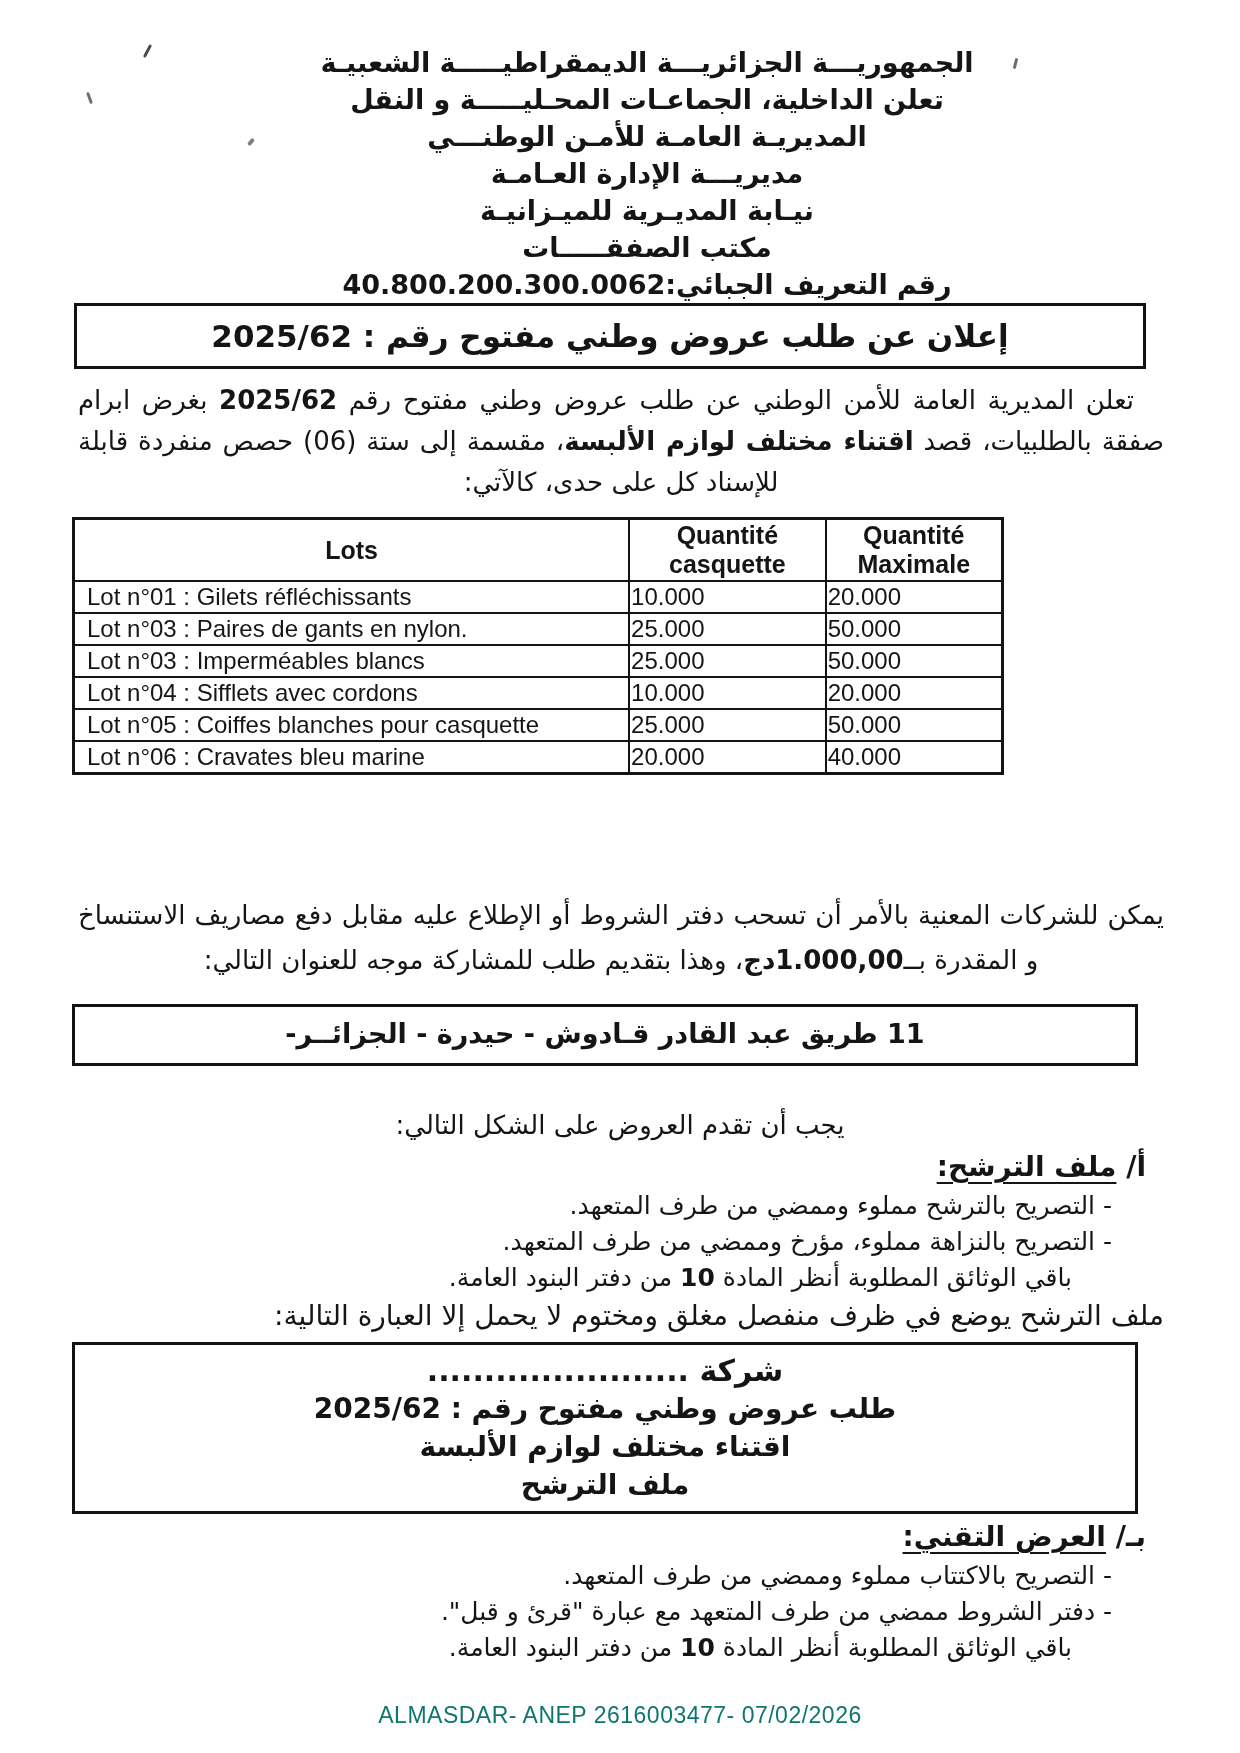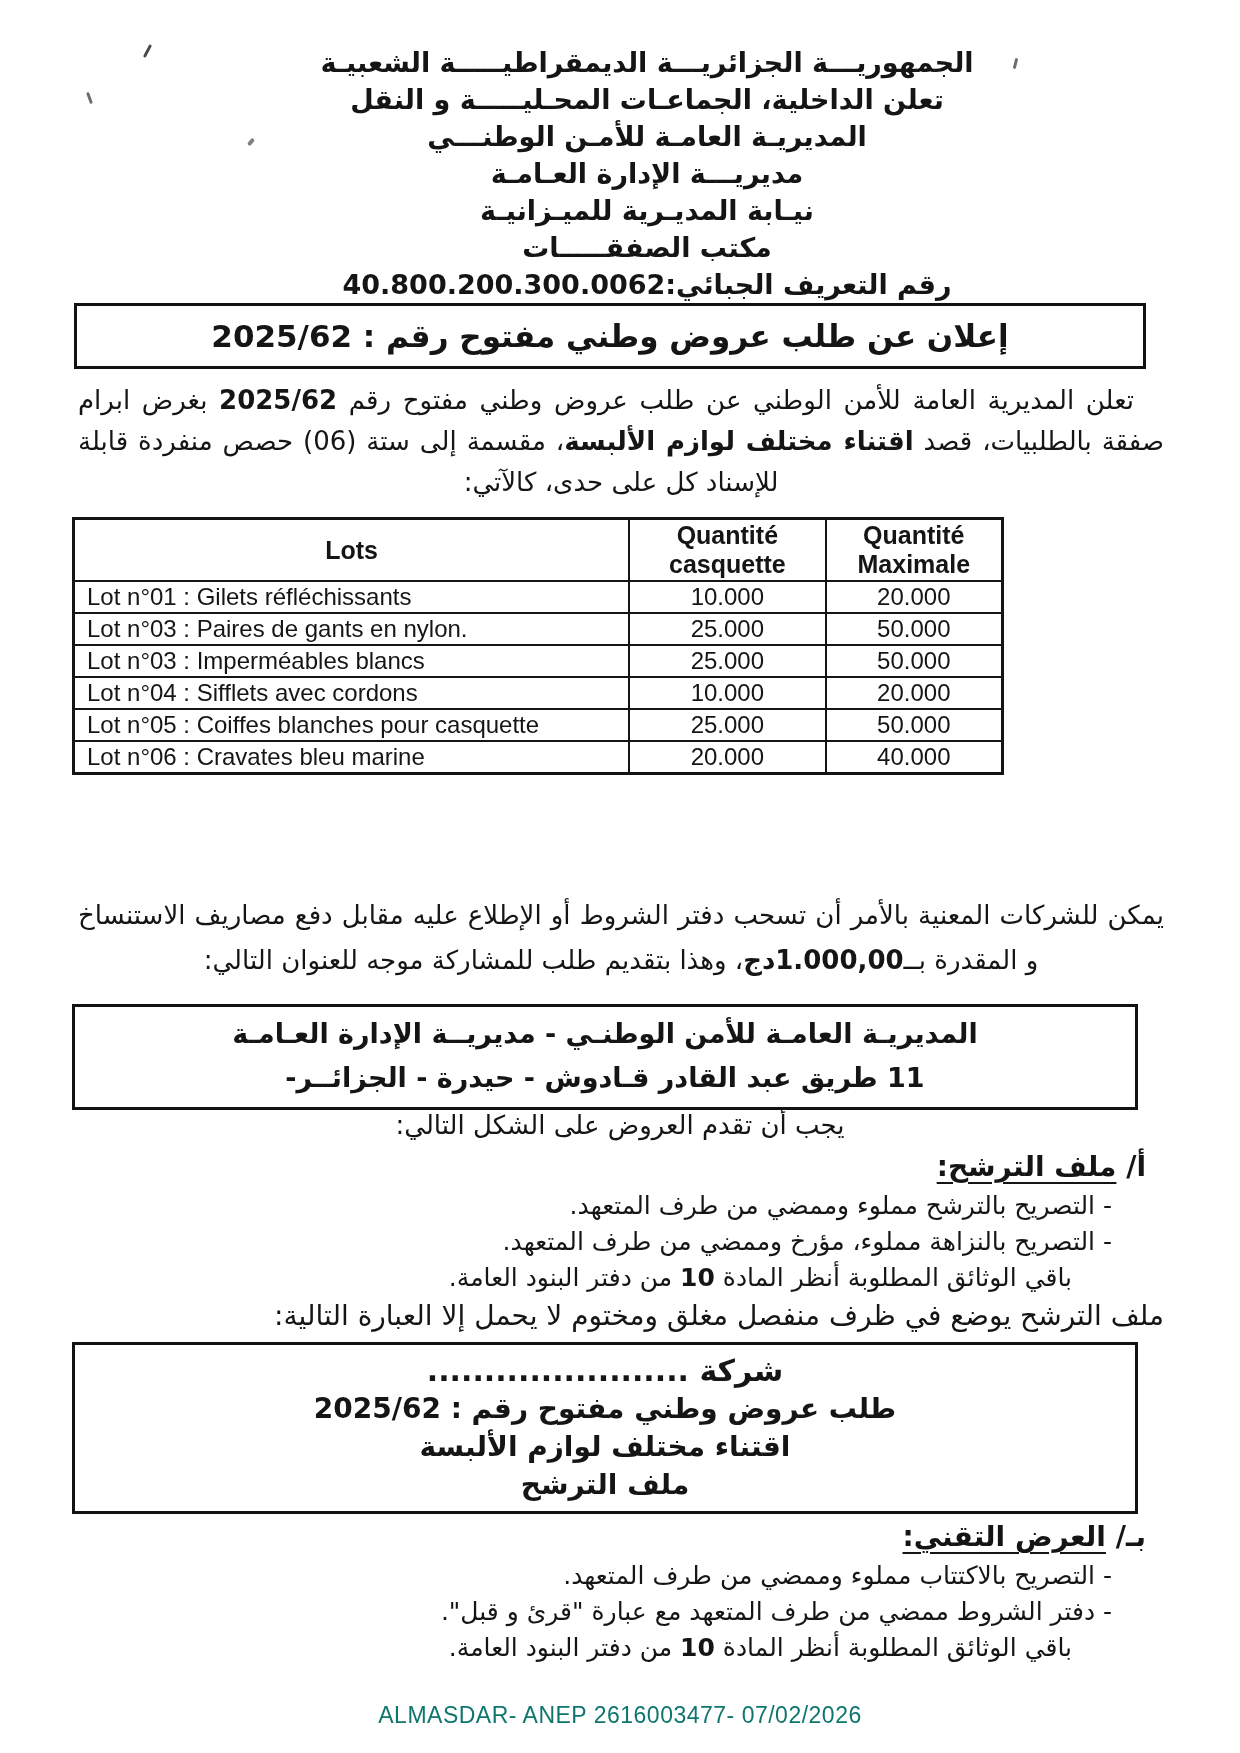--- a/index.html
+++ b/index.html
@@ -31,21 +31,21 @@
   table.lots{
     position:absolute;top:517px;left:72px;width:932px;
     border-collapse:collapse;border:3px solid #141414;
     font-family:"Liberation Sans",sans-serif;direction:ltr;
   }
   table.lots th,table.lots td{border:2px solid #141414;}
   table.lots thead tr{height:62px;}
   table.lots tbody tr{height:31px;}
   th.hdr{font-size:25px;font-weight:700;text-align:center;line-height:29px;vertical-align:middle;}
   td.lot{font-size:24px;text-align:left;padding:0 10px 0 12px;vertical-align:middle;margin-top:12px;}
-  td.qty{font-size:24px;text-align:center;vertical-align:middle;}
+  td.qty{font-size:24px;vertical-align:middle;}
   
   .addr-box{
     position:absolute;top:1004px;left:72px;width:1060px;
     border:3px solid #121212;text-align:center;padding:5px 0 7px 0;
   }
   .addr-box .l{font-size:27px;font-weight:700;line-height:44px;}
   
   .present-line{position:absolute;top:1110px;left:0;width:100%;text-align:center;font-size:26px;}
   
   .section{position:absolute;left:0;width:1240px;text-align:right;}
@@ -150,21 +150,20 @@
         <td class="lot">Lot n°06 : Cravates bleu marine</td>
         <td class="qty">20.000</td>
         <td class="qty">40.000</td>
       </tr>
     </tbody>
   </table>
 
   <p class="para withdrawal ar"><span>يمكن للشركات المعنية بالأمر أن تسحب دفتر الشروط أو الإطلاع عليه مقابل دفع مصاريف الاستنساخ و المقدرة بــ</span><span class="b">1.000,00دج</span><span>، وهذا بتقديم طلب للمشاركة موجه للعنوان التالي:</span></p>
 
   <div class="addr-box ar">
-    <div class="l">المديريـة العامـة للأمن الوطنـي - مديريــة الإدارة العـامـة</div>
     <div class="l">11 طريق عبد القادر قـادوش - حيدرة - الجزائــر-</div>
   </div>
 
   <div class="present-line ar">يجب أن تقدم العروض على الشكل التالي:</div>
 
   <div class="section sec-a ar">
     <div class="sec-head"><span>أ/ </span><span class="u">ملف الترشح:</span></div>
     <div class="sec-item">- التصريح بالترشح مملوء وممضي من طرف المتعهد.</div>
     <div class="sec-item">- التصريح بالنزاهة  مملوء، مؤرخ وممضي من طرف المتعهد.</div>
     <div class="sec-item3"><span>باقي الوثائق المطلوبة أنظر المادة </span><span class="b">10</span><span> من دفتر البنود العامة.</span></div>

